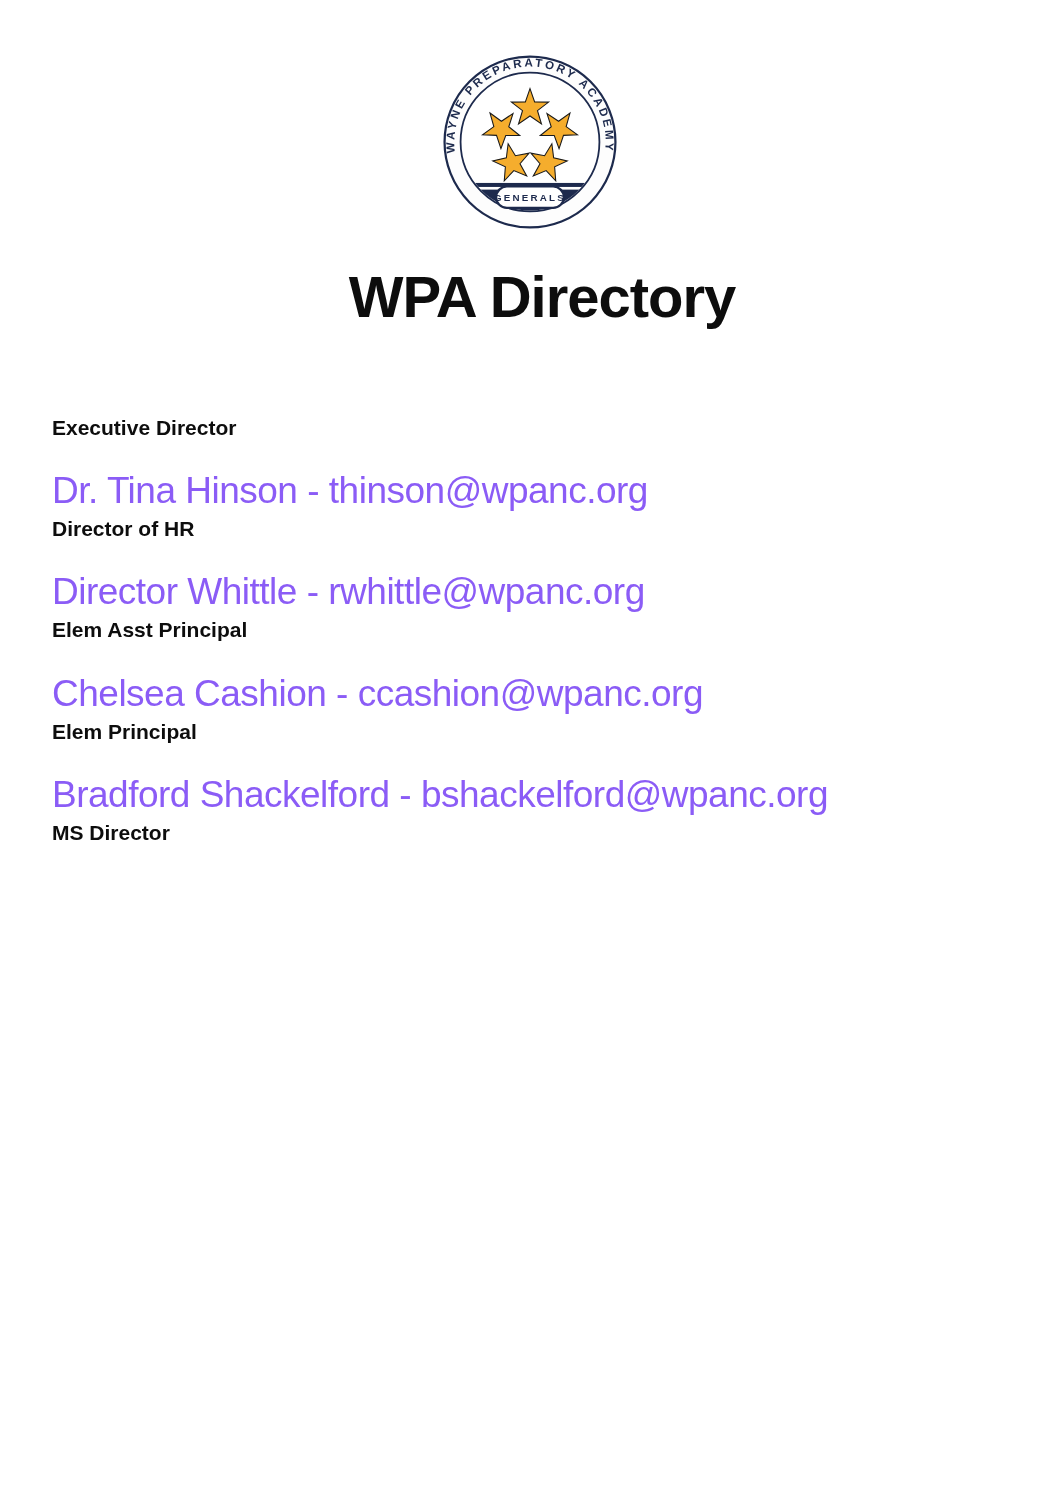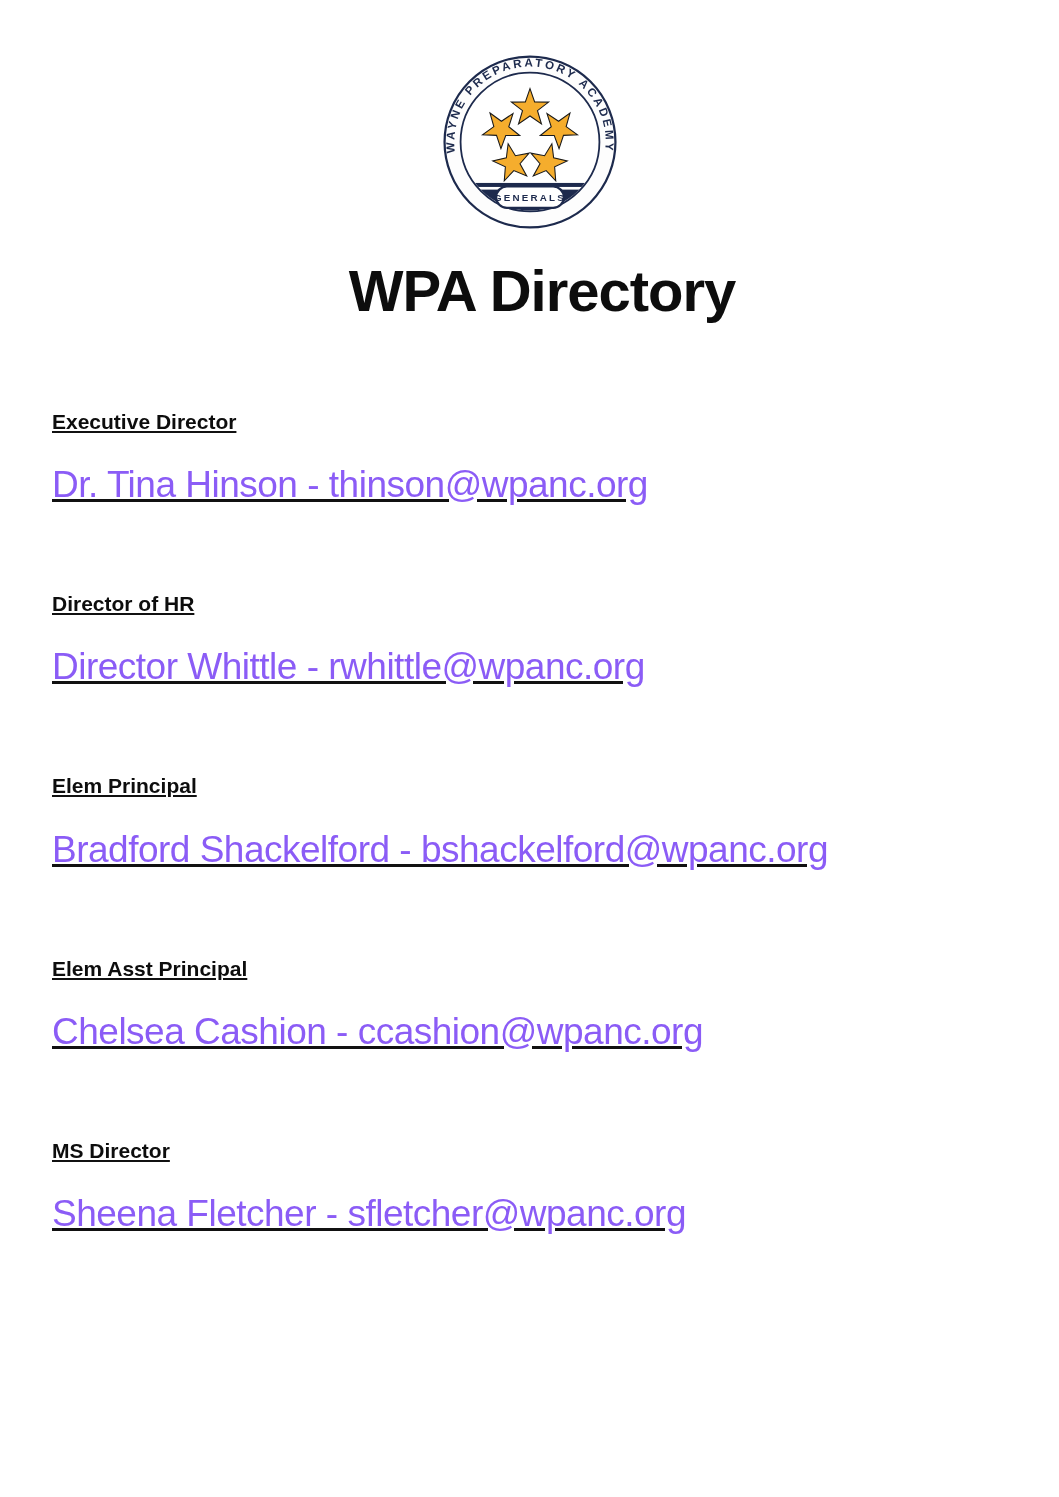--- a/index.html
+++ b/index.html
@@ -8,35 +8,34 @@
     width: 1059px;
     height: 1497px;
     background: #ffffff;
     font-family: "Liberation Sans", sans-serif;
     color: #111111;
     overflow: hidden;
   }
   .header { text-align: center; }
   .logo-wrap { padding-top: 53px; line-height: 0; }
   .page-title {
-    margin: 24px 0 0 0;
+    margin: 30px 0 0 0;
     font-size: 58px;
     font-weight: 700;
     letter-spacing: -1px;
     color: #0d0d0d;
     line-height: 1.25;
     padding-left: 25px;
   }
   .directory {
     margin-top: 80px;
     padding-left: 52px;
     padding-right: 32px;
-    text-decoration: underline;
   }
-  .entry + .entry { margin-top: 81px; }
+  .entry + .entry { }
   .role {
     margin: 0 0 26px 0;
     font-size: 21px;
     font-weight: 700;
     line-height: 1.3;
     color: #0d0d0d;
   }
   .person {
     margin: 0;
     font-size: 37px;
@@ -99,28 +98,27 @@
       <p class="person">Dr. Tina Hinson - thinson@wpanc.org</p>
     </div>
 
     <div class="entry">
       <p class="role">Director of HR</p>
       <p class="person">Director Whittle - rwhittle@wpanc.org</p>
     </div>
 
 
     <div class="entry">
+      <p class="role">Elem Asst Principal</p>
+      <p class="person">Chelsea Cashion - ccashion@wpanc.org</p>
+    </div>
+
+    <div class="entry">
       <p class="role">Elem Principal</p>
       <p class="person">Bradford Shackelford - bshackelford@wpanc.org</p>
     </div>
 
     <div class="entry">
-      <p class="role">Elem Asst Principal</p>
-      <p class="person">Chelsea Cashion - ccashion@wpanc.org</p>
-    </div>
-
-    <div class="entry">
       <p class="role">MS Director</p>
-      <p class="person">Sheena Fletcher - sfletcher@wpanc.org</p>
     </div>
 
   </div>
 </div>
 
 </body></html>

